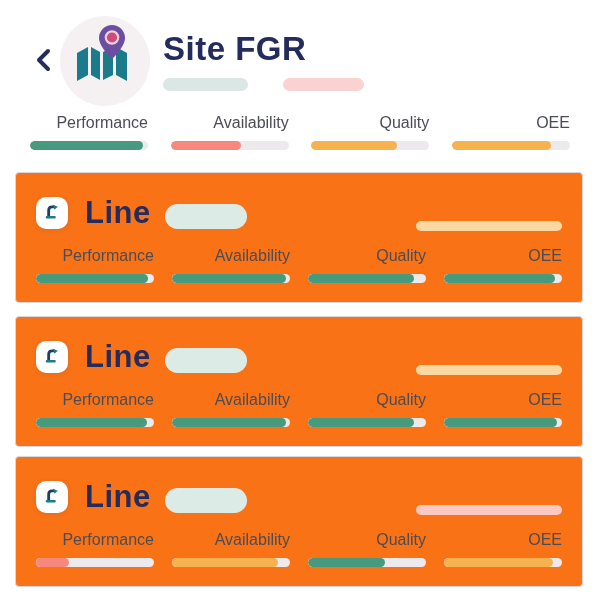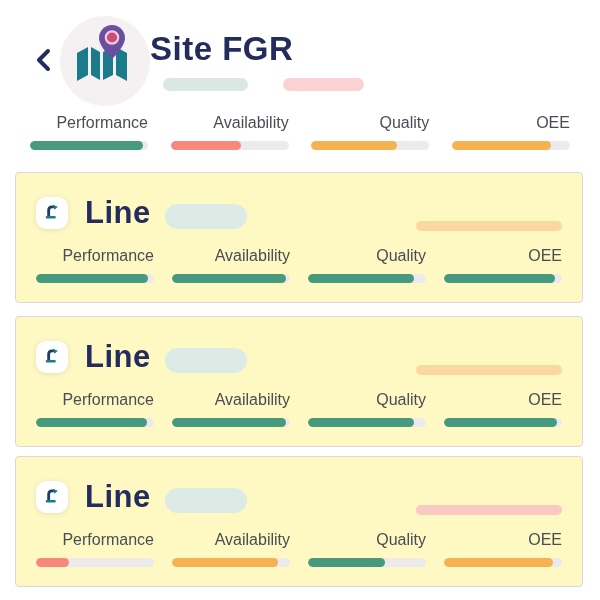--- a/index.html
+++ b/index.html
@@ -6,37 +6,37 @@
   body{
     width:600px;height:600px;position:relative;overflow:hidden;
     background:#ffffff;
     font-family:"Liberation Sans", sans-serif;
     -webkit-font-smoothing:antialiased;
   }
   
   .back-btn{position:absolute;left:34px;top:48px;width:20px;height:24px;cursor:pointer;}
   .avatar{position:absolute;left:60px;top:16px;width:90px;height:90px;border-radius:50%;
           background:#f5f1f3;display:flex;align-items:center;justify-content:center;}
-  .site-title{position:absolute;left:150px;top:30px;font-size:33px;font-weight:bold;
+  .site-title{position:absolute;left:163px;top:30px;font-size:33px;font-weight:bold;
               color:#232c5c;letter-spacing:.5px;}
   .sk-pill{position:absolute;height:13px;border-radius:7px;}
   .sk-1{left:163px;top:78px;width:85px;}
   .sk-2{left:283px;top:78px;width:81px;}
 
   
   .metrics-row{display:flex;justify-content:space-between;}
   .header-metrics{position:absolute;top:113px;left:0;width:600px;padding:0 30px;box-sizing:border-box;}
   .metric{width:118px;}
   .metric-label{text-align:right;font-size:16px;color:#4b4c55;height:19px;line-height:19px;}
   .bar-track{margin-top:9px;height:9px;border-radius:5px;background:#eceaec;overflow:hidden;}
   .bar-fill{height:9px;border-radius:5px;}
 
   
   .card{position:absolute;left:15px;width:568px;height:131px;box-sizing:border-box;
-        background:#fef9c3;border:1px solid #d9d7dd;border-radius:4px;
+        background:#f97316;border:1px solid #d9d7dd;border-radius:4px;
         padding:21px 20px 0 20px;cursor:pointer;}
   .card-1{top:172px;}
   .card-2{top:316px;}
   .card-3{top:456px;}
   .card-head{display:flex;align-items:center;height:37px;}
   .robot-chip{width:32px;height:32px;background:#ffffff;border-radius:10px;
               box-shadow:0 1px 5px rgba(40,40,70,.12);
               display:flex;align-items:center;justify-content:center;flex:0 0 auto;}
   .card-title{font-size:31px;font-weight:bold;color:#232c5c;margin-left:17px;letter-spacing:.5px;}
   .title-pill{width:82px;height:25px;border-radius:13px;margin-left:14px;margin-top:8px;}

